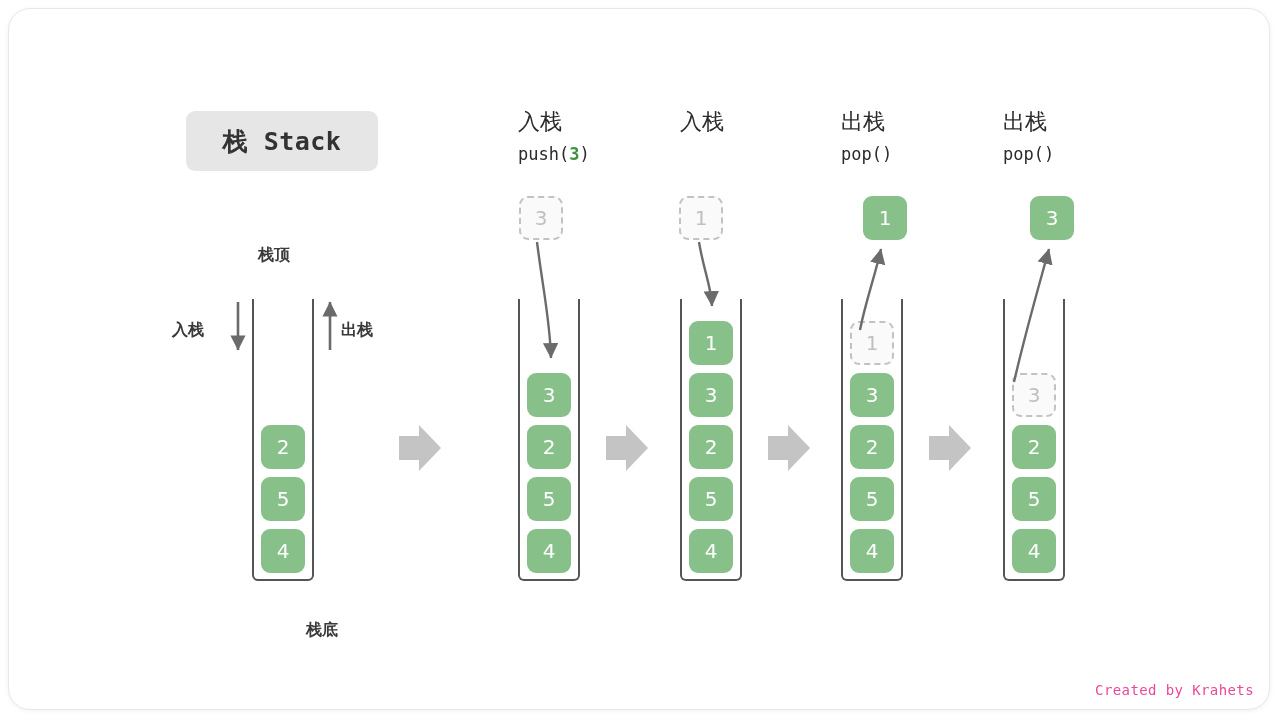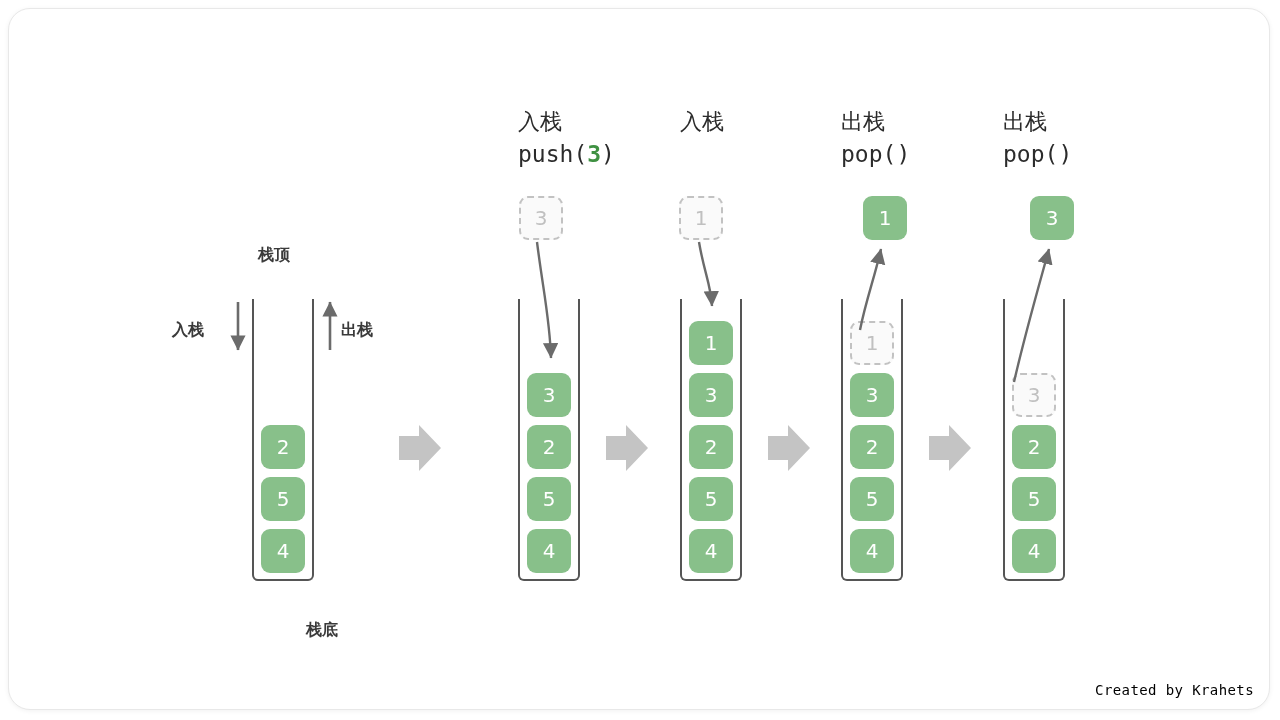--- a/index.html
+++ b/index.html
@@ -73,21 +73,21 @@
   .op-label .cn {
     display: block;
     font-family: "DejaVu Sans", "Liberation Sans", sans-serif;
     font-size: 22px;
     line-height: 31px;
     color: #2b2b2b;
   }
   .op-label .code {
     display: block;
     font-family: "DejaVu Sans Mono", "Liberation Mono", monospace;
-    font-size: 23px;
+    font-size: 17px;
     line-height: 34px;
     color: #2b2b2b;
   }
   .op-label .code .arg {
     color: #3f9142;
     font-weight: bold;
   }
 
   
   .stack-container {
@@ -136,31 +136,32 @@
     height: 720px;
     pointer-events: none;
   }
 
   .credit {
     position: absolute;
     right: 26px;
     bottom: 22px;
     font-family: "DejaVu Sans Mono", "Liberation Mono", monospace;
     font-size: 14px;
-    color: #000000;
+    color: #ec4899;
     letter-spacing: 0.4px;
   }
 </style>
 </head>
 <body>
 
 <div id="canvas">
 
   <div class="card-frame"></div>
 
+  <div class="title-chip">栈 Stack</div>
 
   <div class="lbl" style="left:258px; top:245px;">栈顶</div>
   <div class="lbl" style="left:258px; top:620px;margin-left:48px;">栈底</div>
 
   <div class="lbl" style="left:172px; top:320px;">入栈</div>
   <div class="lbl" style="left:341px; top:320px;">出栈</div>
 
   <div class="stack-container" style="left:252px; top:299px;"></div>
   <div class="cell solid" style="left:261px; top:425px;">2</div>
   <div class="cell solid" style="left:261px; top:477px;">5</div>

